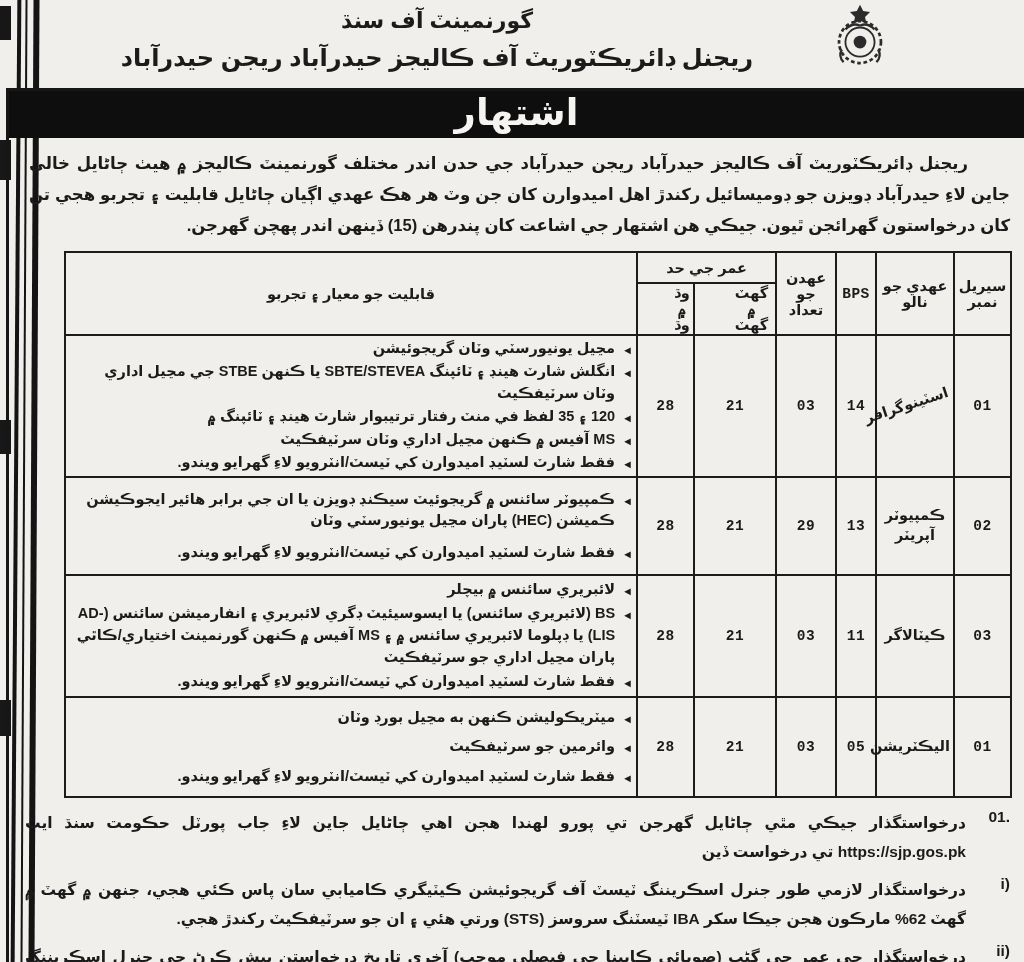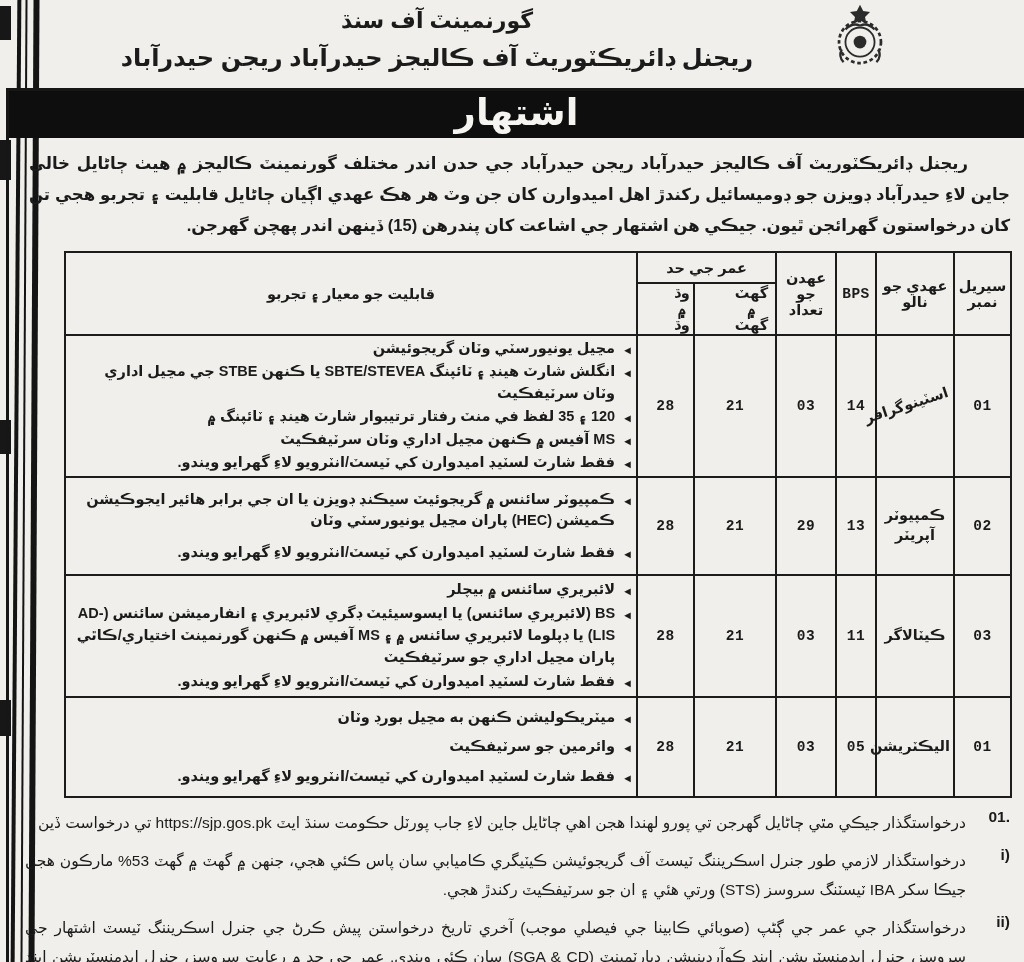--- a/index.html
+++ b/index.html
@@ -74,21 +74,21 @@
   tr.r1 td { height:142px; } tr.r2 td { height:98px; }
   tr.r3 td { height:122px; } tr.r4 td { height:100px; }
   tr.h1 th { height:31px; } tr.h2 th { height:34px;padding-left:36px; }
 
   .notes { padding:10px 14px 0 16px; }
   .note { display:flex; gap:10px; margin-bottom:9px; }
   .note-marker {
     flex:0 0 34px; font-weight:800; font-size:15.5px; direction:ltr;
     text-align:right;
   }
-  .note-body { flex:1 1 auto; font-size:15.5px; font-weight:400; line-height:29px; text-align:justify; }
+  .note-body { flex:1 1 auto; font-size:15.5px; font-weight:700; line-height:29px; text-align:justify; }
 </style>
 </head>
 <body>
 
 <div class="page">
 
   <div class="bind bind1"></div>
   <div class="bind bind2"></div>
   <div class="bind bind3"></div>
   <div class="tab tab1"></div>
@@ -249,21 +249,21 @@
       </tbody>
     </table>
 
     <div class="notes">
       <div class="note">
         <span class="note-marker">01.</span>
         <div class="note-body">درخواستگذار جيڪي مٿي ڄاڻايل گهرجن تي پورو لهندا هجن اهي ڄاڻايل جاين لاءِ جاب پورٽل حڪومت سنڌ ايٽ https://sjp.gos.pk تي درخواست ڏين</div>
       </div>
       <div class="note">
         <span class="note-marker">i)</span>
-        <div class="note-body">درخواستگذار لازمي طور جنرل اسڪريننگ ٽيسٽ آف گريجوئيشن ڪيٽيگري ڪاميابي سان پاس ڪئي هجي، جنهن ۾ گهٽ ۾ گهٽ 53% مارڪون هجن جيڪا سکر IBA ٽيسٽنگ سروسز (STS) ورتي هئي ۽ ان جو سرٽيفڪيٽ رکندڙ هجي.</div>
+        <div class="note-body">درخواستگذار لازمي طور جنرل اسڪريننگ ٽيسٽ آف گريجوئيشن ڪيٽيگري ڪاميابي سان پاس ڪئي هجي، جنهن ۾ گهٽ ۾ گهٽ 62% مارڪون هجن جيڪا سکر IBA ٽيسٽنگ سروسز (STS) ورتي هئي ۽ ان جو سرٽيفڪيٽ رکندڙ هجي.</div>
       </div>
       <div class="note">
         <span class="note-marker">ii)</span>
         <div class="note-body">
           <span>درخواستگذار جي عمر جي ڳڻپ (صوبائي ڪابينا جي فيصلي موجب) آخري تاريخ درخواستن پيش ڪرڻ جي جنرل اسڪريننگ ٽيسٽ اشتهار جي سروسز، جنرل ايڊمنسٽريشن اينڊ ڪوآرڊينيشن ڊپارٽمينٽ (SGA &amp; CD) سان ڪئي ويندي. عمر جي حد ۾ رعايت سروسز، جنرل ايڊمنسٽريشن اينڊ ڪوآرڊينيشن ڊپارٽمينٽ جي</span>
           
         </div>
       </div>
 
     </div>

